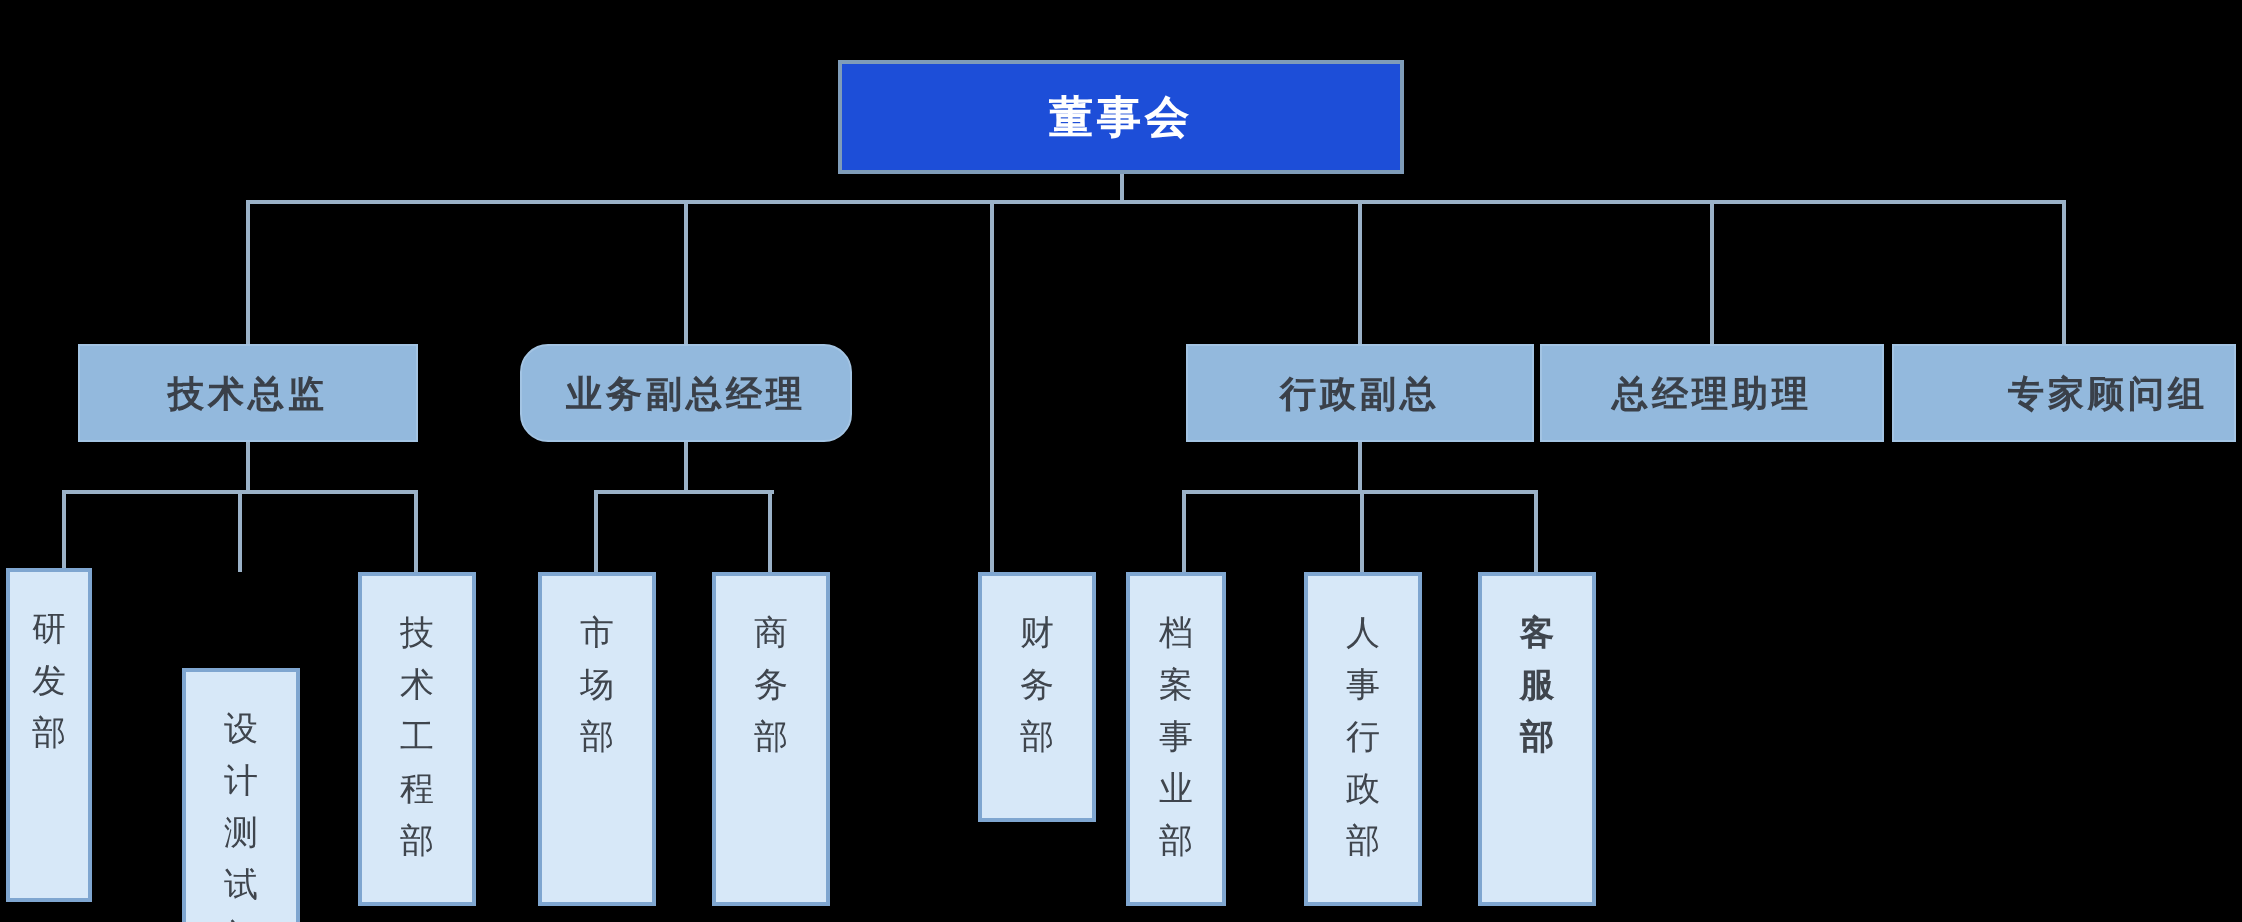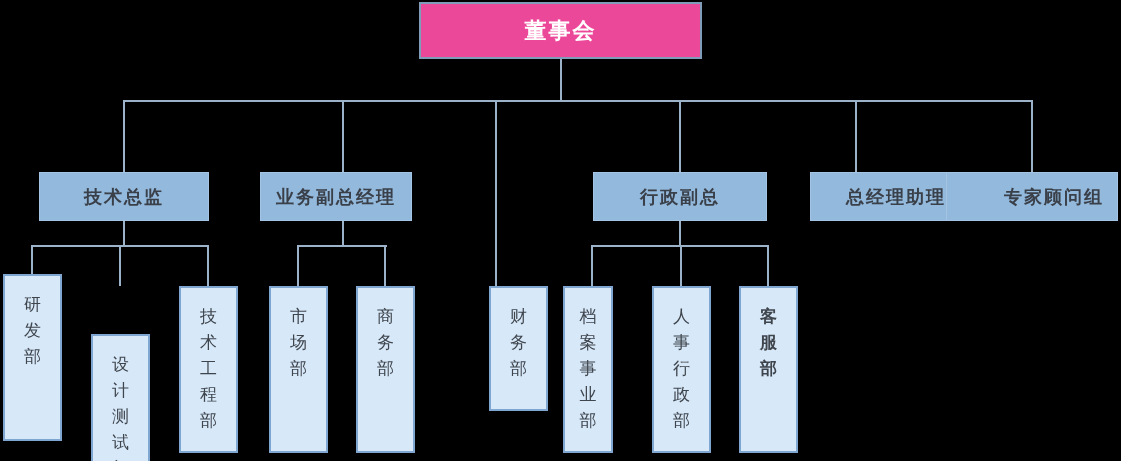--- a/index.html
+++ b/index.html
@@ -13,26 +13,27 @@
   }
   .node {
     position: absolute;
     box-sizing: border-box;
     display: flex;
     align-items: center;
     justify-content: center;
     text-align: center;
   }
   .root-node {
-    background: #ec4899;
+    background: #1d4ed8;
     border: 2px solid #7F9CB9;
     color: #FFFFFF;
     font-weight: bold;
     font-size: 22px;
     letter-spacing: 2px;
+    margin-top: 28px;
   }
   .exec-node {
     background: #93B9DD;
     border: 1px solid #A3C4E3;
     color: #3A4049;
     font-weight: bold;
     font-size: 18px;
     letter-spacing: 2px;
   }
   .dept-node {
@@ -86,34 +87,34 @@
   <div class="line" style="left:680px; top:245px; width:2px; height:41px;"></div>
   <div class="line" style="left:767px; top:245px; width:2px; height:41px;"></div>
 
   <div class="node root-node" style="left:419px; top:2px; width:283px; height:57px;">
     <span>董事会</span>
   </div>
 
   <div class="node exec-node" style="left:39px; top:172px; width:170px; height:49px;">
     <span>技术总监</span>
   </div>
-  <div class="node exec-node" style="left:260px; top:172px; width:152px; height:49px;">
+  <div class="node exec-node" style="left:260px; top:172px; width:166px; height:49px;border-radius:14px;">
     <span>业务副总经理</span>
   </div>
   <div class="node exec-node" style="left:593px; top:172px; width:174px; height:49px;">
     <span>行政副总</span>
   </div>
-  <div class="node exec-node" style="left:770px; top:172px; width:172px; height:49px;margin-left:40px;">
+  <div class="node exec-node" style="left:770px; top:172px; width:172px; height:49px;">
     <span>总经理助理</span>
   </div>
   <div class="node exec-node" style="left:946px; top:172px; width:172px; height:49px;padding-left:44px;">
     <span>专家顾问组</span>
   </div>
 
-  <div class="node dept-node" style="left:3px; top:274px; width:59px; height:167px;">
+  <div class="node dept-node" style="left:3px; top:284px; width:43px; height:167px;">
     <span class="v-label">研发部</span>
   </div>
   <div class="node dept-node" style="left:91px; top:286px; width:59px; height:167px;margin-top:48px;">
     <span class="v-label">设计测试部</span>
   </div>
   <div class="node dept-node" style="left:179px; top:286px; width:59px; height:167px;">
     <span class="v-label">技术工程部</span>
   </div>
   <div class="node dept-node" style="left:269px; top:286px; width:59px; height:167px;">
     <span class="v-label">市场部</span>

